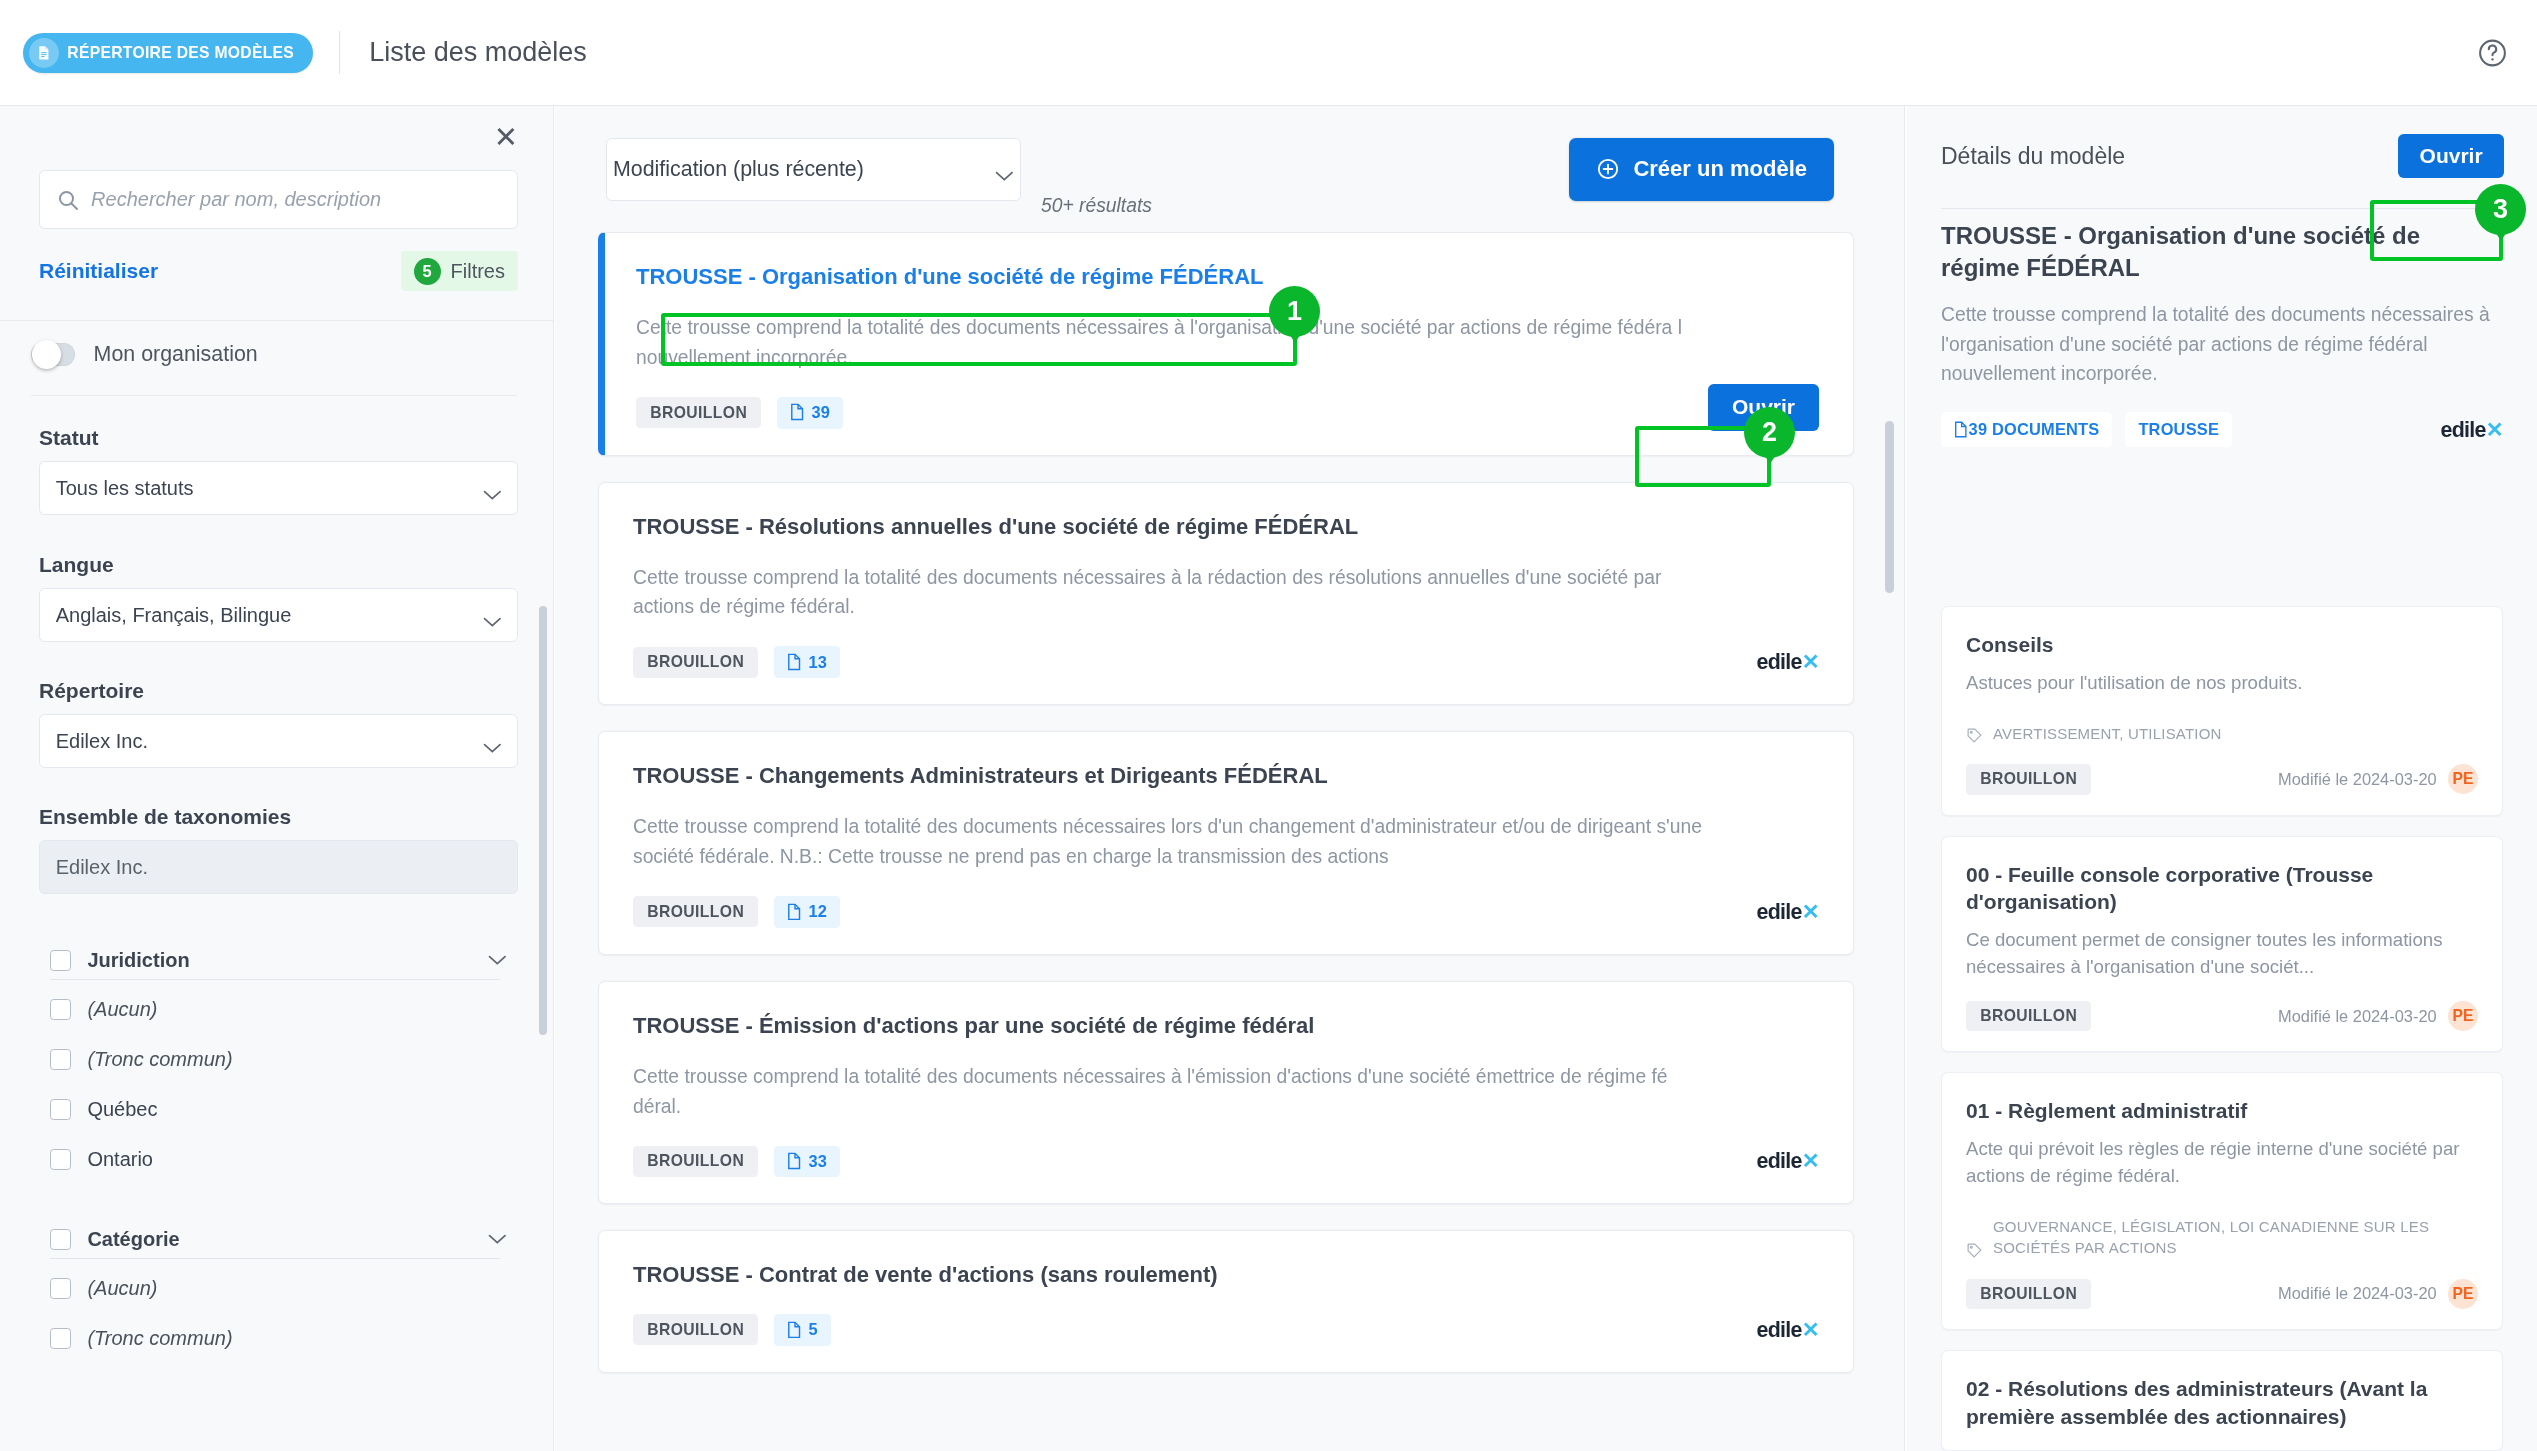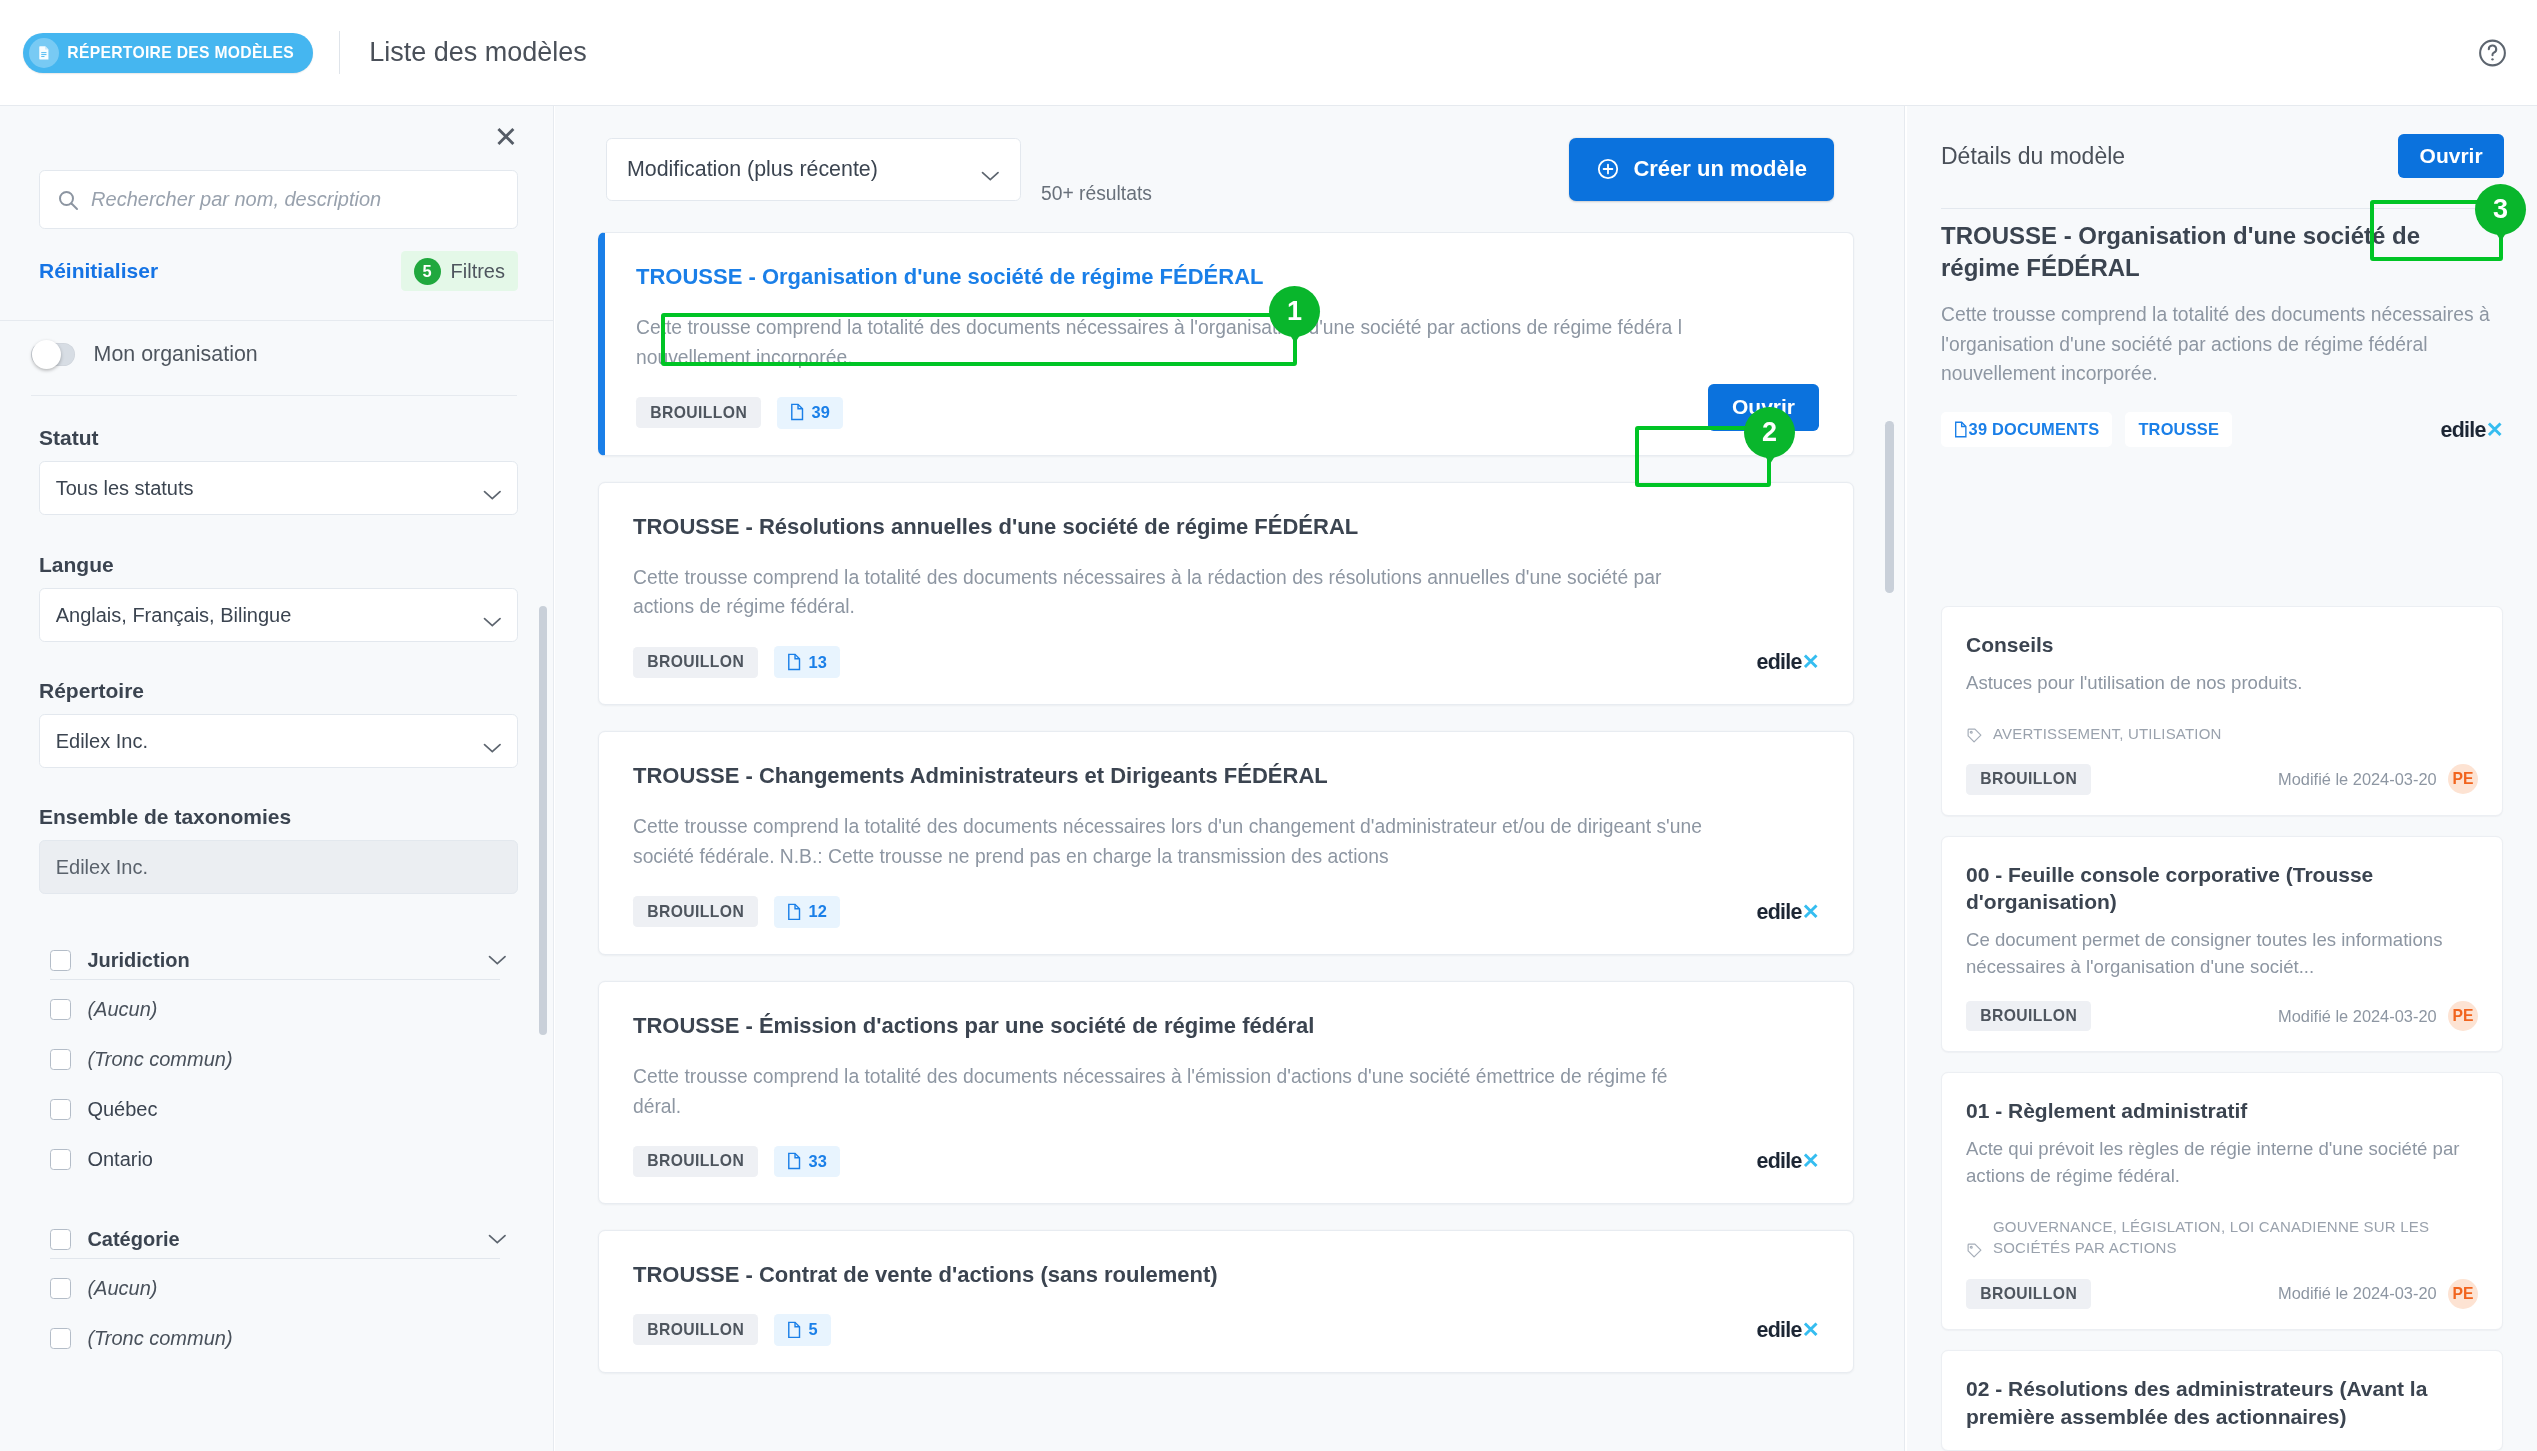--- a/index.html
+++ b/index.html
@@ -144,23 +144,23 @@
     background: #f7f9fb; border-right: 1.4px solid #e6eaef; overflow: hidden;
   }
   #mid-toolbar {
     position: absolute; left: 0; top: 0; width: 1350px; height: 126px;
     background: #f7f9fb; display: flex; align-items: center; padding: 0 71px 0 51px;
   }
   #sortsel {
     width: 415px; height: 63px; background: #fff;
     border: 1.4px solid #e3e8ee; border-radius: 5.7px;
     display: flex; align-items: center; justify-content: space-between;
-    padding: 0 20px; font-size: 21.4px; color: #3b4450; cursor: pointer;
-  }
-  #res-count { margin-left: 20px; font-size: 19.3px; color: #68707a; align-self: flex-end; margin-bottom: 27px; }
+    padding: 0 6px; font-size: 21.4px; color: #3b4450; cursor: pointer;
+  }
+  #res-count { margin-left: 20px; font-size: 19.3px; color: #68707a; align-self: flex-end; margin-bottom: 15px; font-style: italic; }
   #create-btn {
     margin-left: auto; height: 63px; background: #0b72dd; border-radius: 7.1px;
     display: flex; align-items: center; gap: 13px; padding: 0 27px; cursor: pointer;
     box-shadow: 0 0.7px 2.1px rgba(0,0,0,.18);
   }
   #create-btn .plus { width: 24px; height: 24px; color: #fff; flex: none; }
   #create-btn .lbl { color: #fff; font-size: 22px; font-weight: 700; white-space: nowrap; }
 
   #cards { position: absolute; left: 0; top: 126px; width: 1350px; height: 1219px; overflow: hidden; }
   .card {

